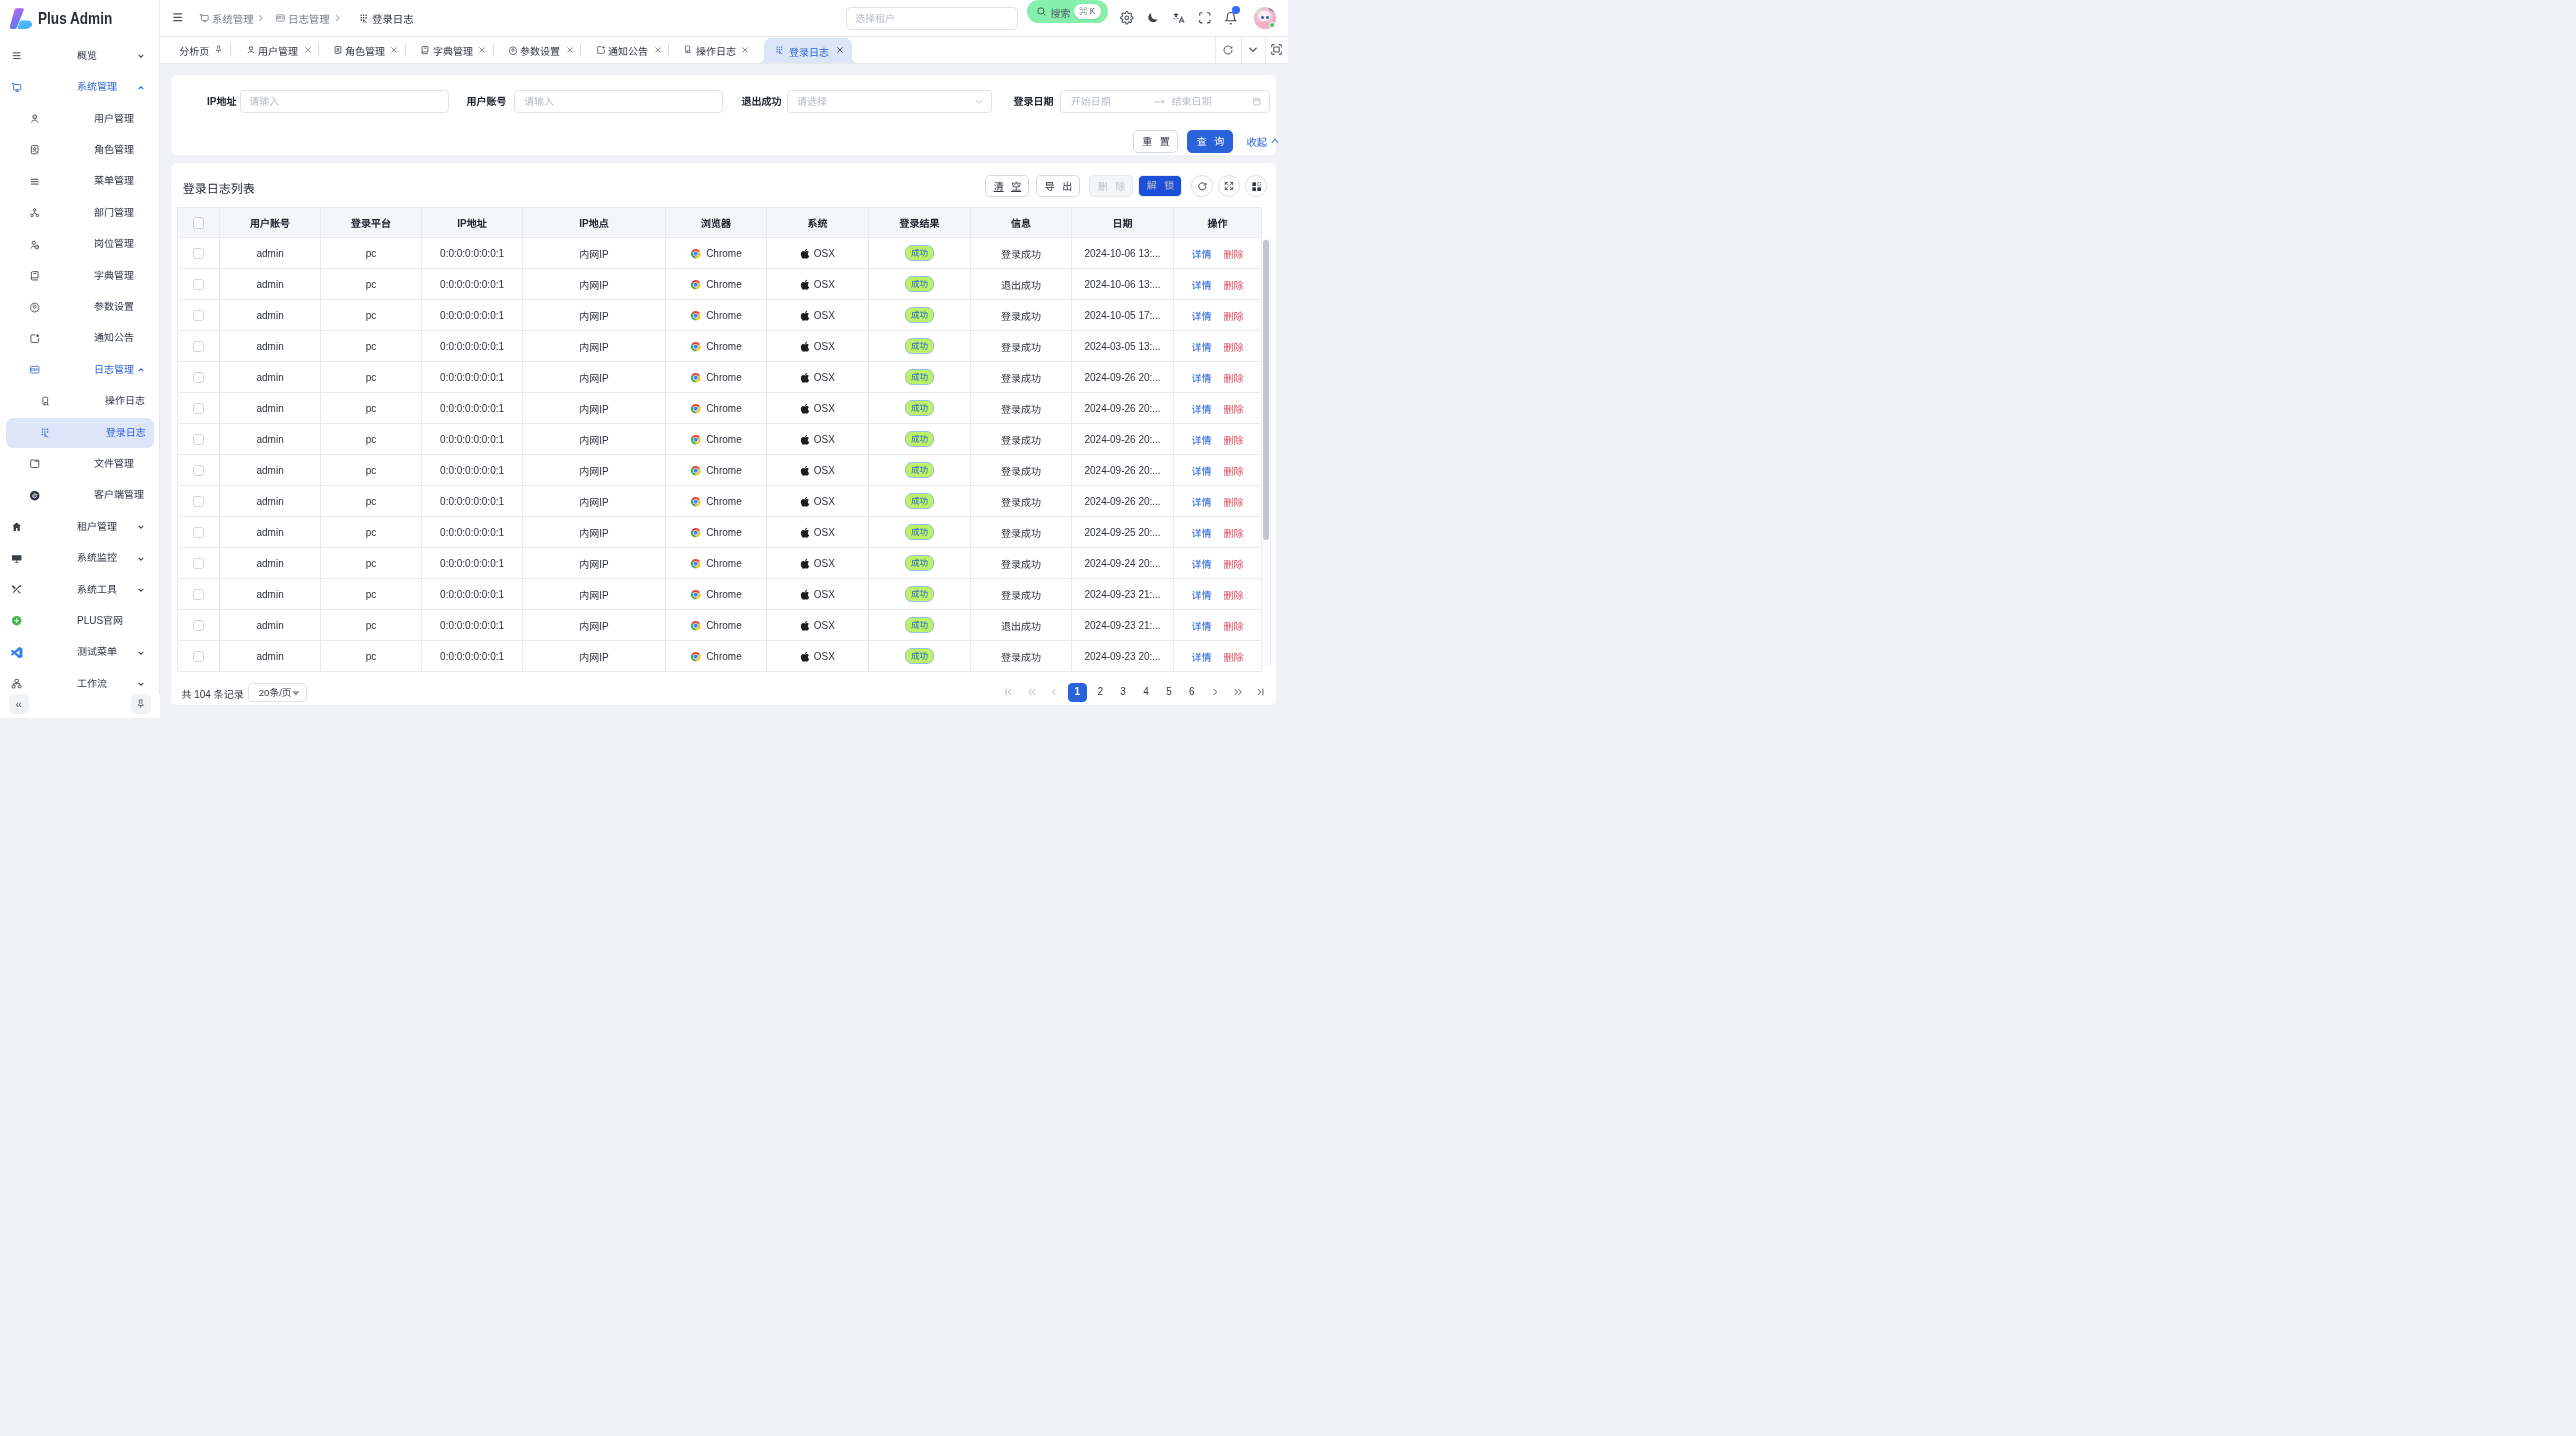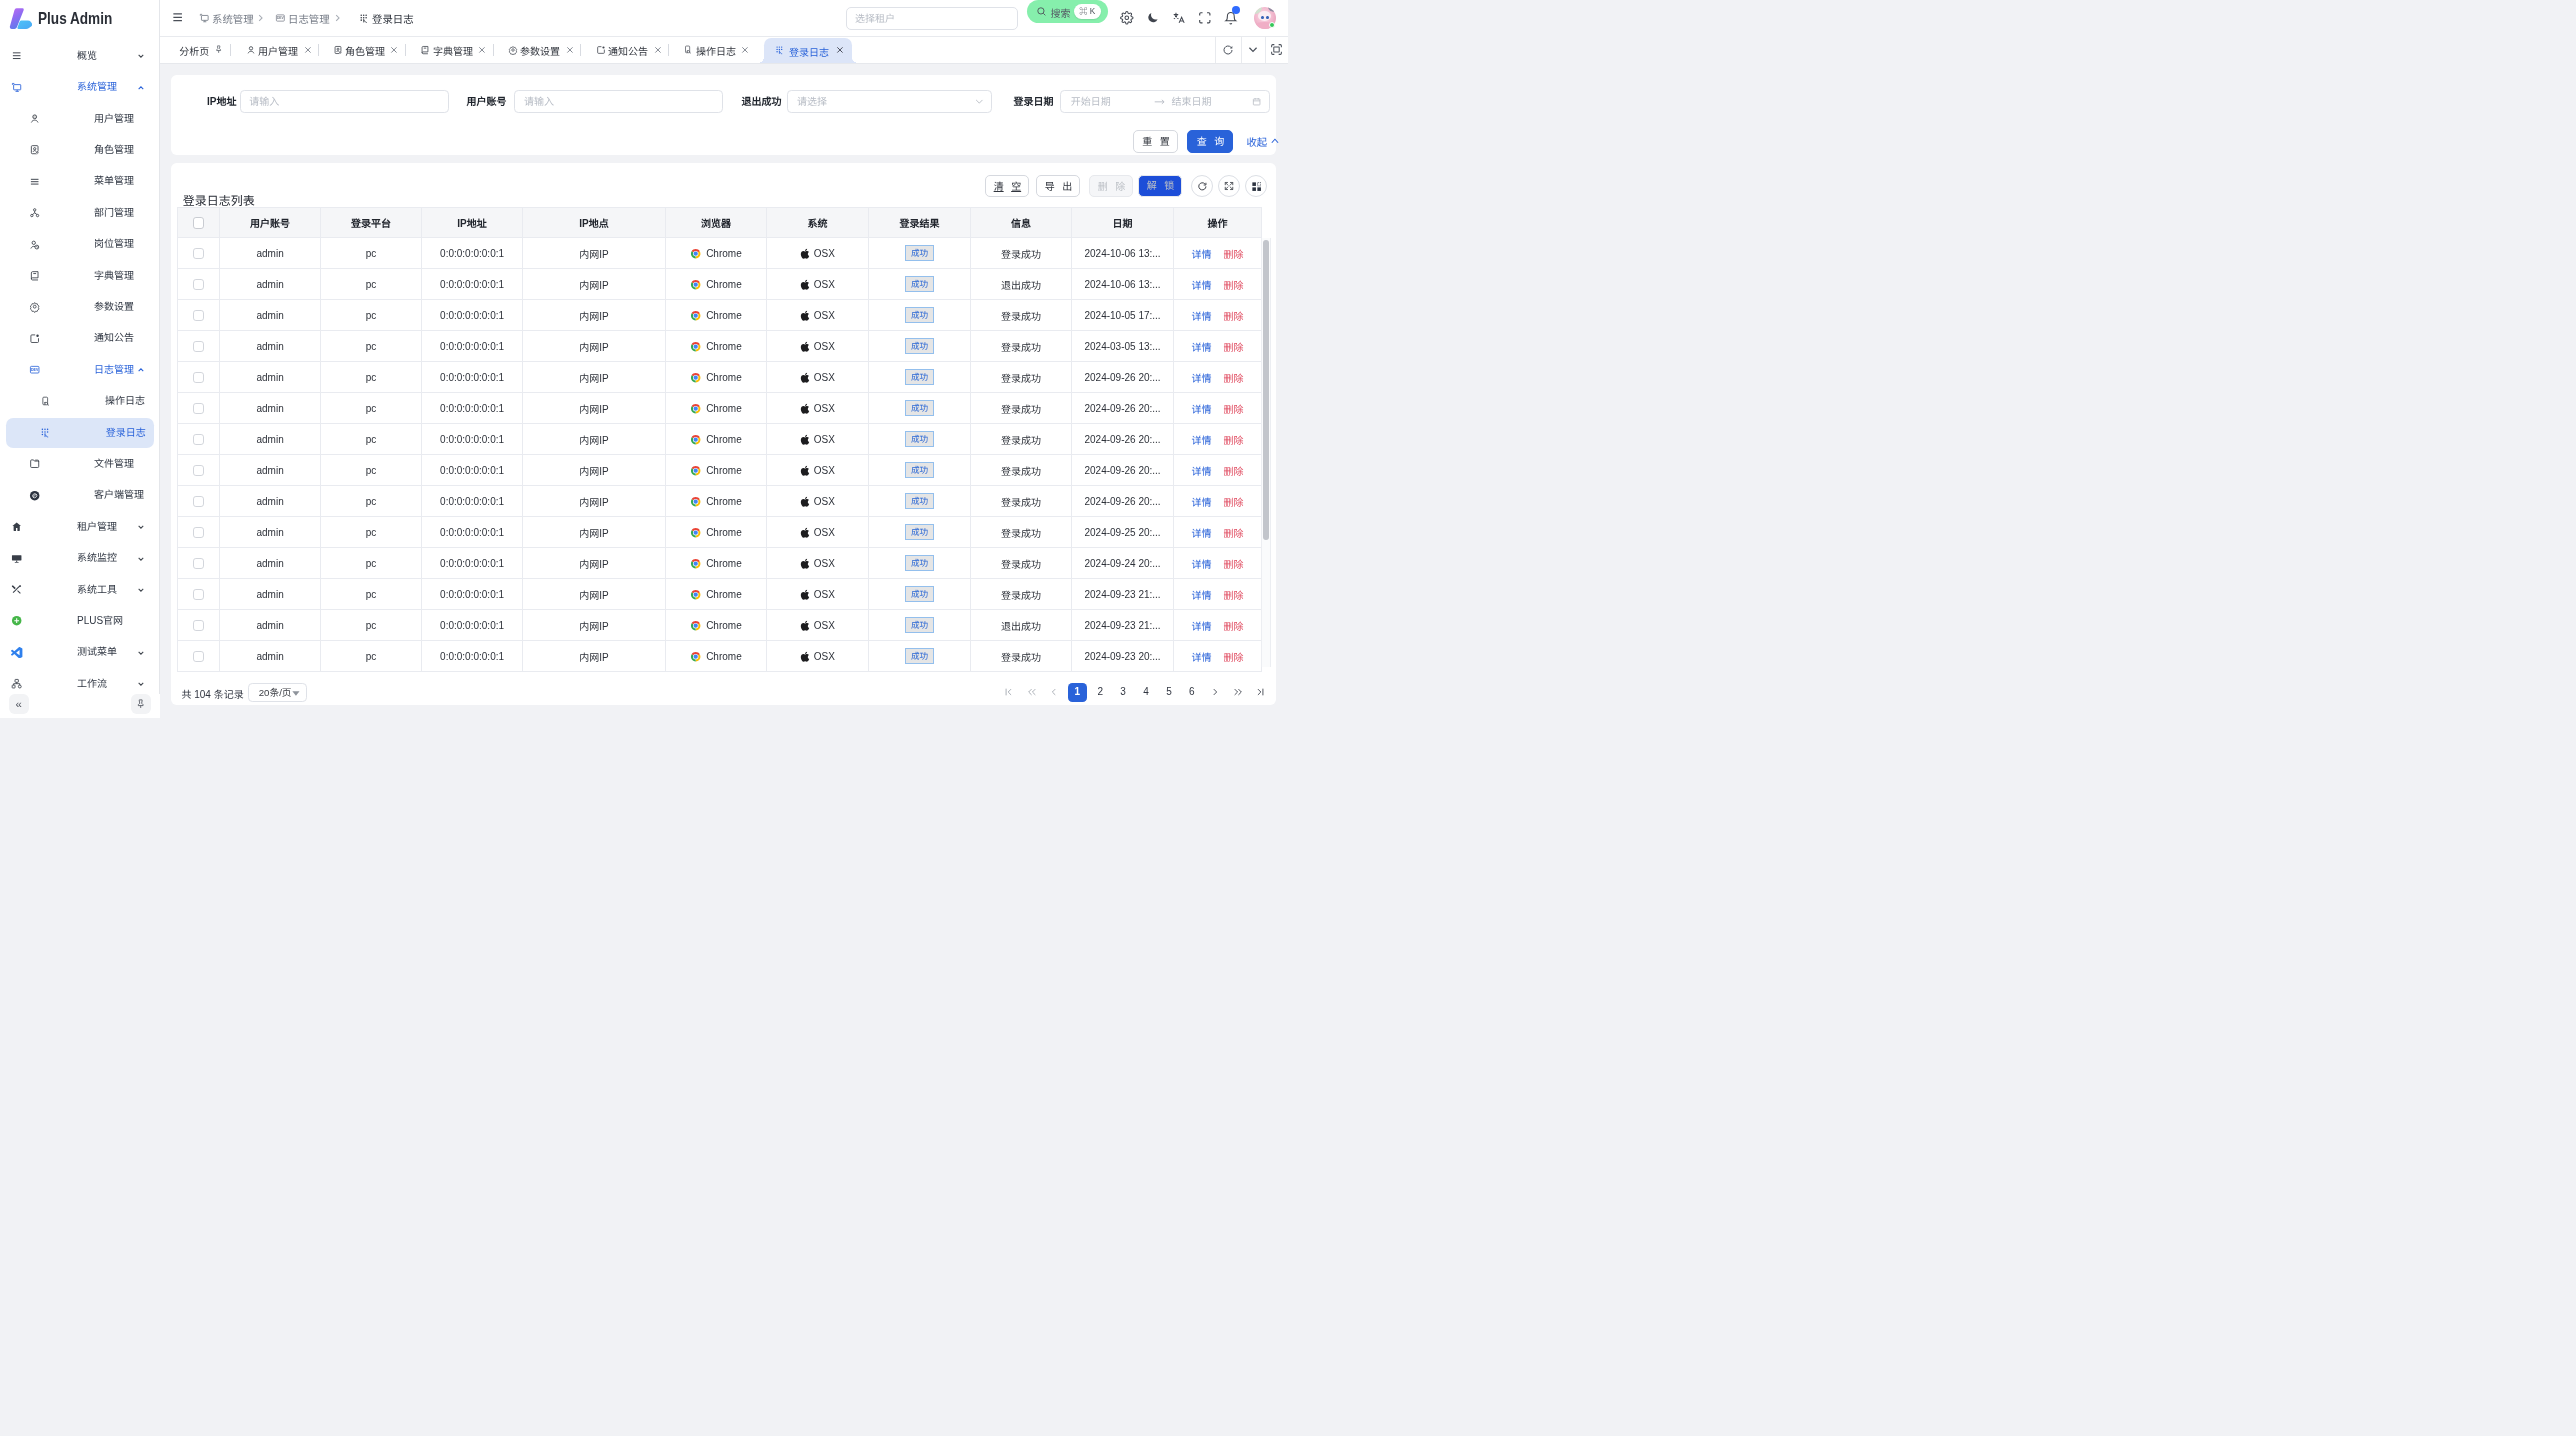--- a/index.html
+++ b/index.html
@@ -44,21 +44,21 @@
 .finput{position:absolute;top:15px;height:23px;border:0.7px solid #dfe2e8;border-radius:4.3px;background:#fff;line-height:21.5px;color:#b8bdc6;font-size:10px;}
 .btn{position:absolute;height:23px;border-radius:5px;font-size:10px;text-align:center;line-height:21.5px;}
 .btn.plain{border:0.7px solid #d6d9df;background:#fff;color:#32363e;}
 .btn.primary{background:#2962d9;border:0.7px solid #2962d9;color:#fff;line-height:21.5px;}
 
 table{border-collapse:collapse;table-layout:fixed;}
 th,td{border:0.7px solid #e9ebf0;text-align:center;overflow:hidden;white-space:nowrap;padding:0;}
 th{background:#f5f6f8;font-weight:700;font-size:10px;color:#22262e;height:30px;}
 td{height:31px;font-size:10px;color:#2e323a;background:#fff;}
 .cb{display:inline-block;width:11.4px;height:11.4px;border:0.7px solid #d3d6dc;border-radius:2.9px;background:#fff;vertical-align:middle;}
-.tag{display:inline-block;width:29px;height:15.7px;line-height:14.3px;border:0.7px solid #93bfed;background:#e5e5e5;color:#2c68d5;border-radius:0;font-size:8.6px;}
+.tag{display:inline-block;width:29px;height:15.7px;line-height:14.3px;border:0.7px solid #93bfed;background:#bef264;color:#2c68d5;border-radius:7px;font-size:8.6px;}
 .lnk-b{color:#2962d9;}
 .lnk-r{color:#e04a5f;margin-left:12px;}
 .cellic{display:inline-flex;align-items:center;gap:4.3px;vertical-align:middle;}
 .pgi{min-width:18.6px;height:18.6px;border-radius:4.3px;text-align:center;line-height:18.6px;font-size:10px;color:#303540;display:flex;align-items:center;justify-content:center;}
 .pgi.act{background:#2962d9;color:#fff;font-weight:700;}
 </style>
 </head>
 <body>
 
 <div id="sidebar">
@@ -472,21 +472,21 @@
         </svg>
     </div>
     <div class="btn plain" style="left:962px;top:55px;width:45px;"><span style="margin-right:7.5px;">重</span>置</div>
     <div class="btn primary" style="left:1016px;top:55px;width:46px;"><span style="margin-right:7.5px;">查</span>询</div>
     <div class="abs" style="left:1075px;top:59px;font-size:10.4px;color:#2962d9;white-space:nowrap;display:flex;align-items:center;gap:3.6px;">收起<svg width="7.9" height="5.7" viewBox="0 0 12 9" fill="none" stroke="#2962d9" stroke-width="1.6">
           <path d="M1 7.5l5-5.5 5 5.5"></path>
         </svg></div>
   </div>
 
   <div class="card" style="left:11.4px;top:99px;width:1105px;height:542px;">
-    <div class="abs" style="left:11.4px;top:15.7px;font-size:12px;font-weight:500;color:#262a33;margin-top:12px;">登录日志列表</div>
+    <div class="abs" style="left:11.4px;top:15.7px;font-size:12px;font-weight:500;color:#262a33;">登录日志列表</div>
     <div class="btn plain" style="left:814px;top:12px;width:44px;height:22px;line-height:21px;text-decoration:underline;"><span style="margin-right:7.5px;">清</span>空</div>
     <div class="btn plain" style="left:865px;top:12px;width:44px;height:22px;line-height:21px;"><span style="margin-right:7.5px;">导</span>出</div>
     <div class="btn plain" style="left:918px;top:12px;width:44px;height:22px;line-height:21px;background:#f5f6f8;border-color:#e7e9ed;color:#bcc0c6;"><span style="margin-right:7.5px;">删</span>除</div>
     <div class="btn plain" style="left:967px;top:12px;width:44px;height:22px;line-height:21px;background:#1d4ed8;border-color:#e7e9ed;color:#bcc0c6;font-family:Liberation Mono, monospace;"><span style="margin-right:7.5px;">解</span>锁</div>
     <div class="abs" style="left:1020px;top:12px;width:22px;height:22px;border:0.7px solid #dcdfe5;border-radius:50%;">
       <svg style="margin:5px auto 0;color:#32363e;" width="10.7" height="10.7" viewBox="0 0 24 24" fill="none" stroke="currentColor" stroke-width="2.1">
           <path d="M20 12a8 8 0 1 1-2.34-5.66"></path>
           <path d="M20 4v5h-5" fill="none"></path>
         </svg>
     </div>

